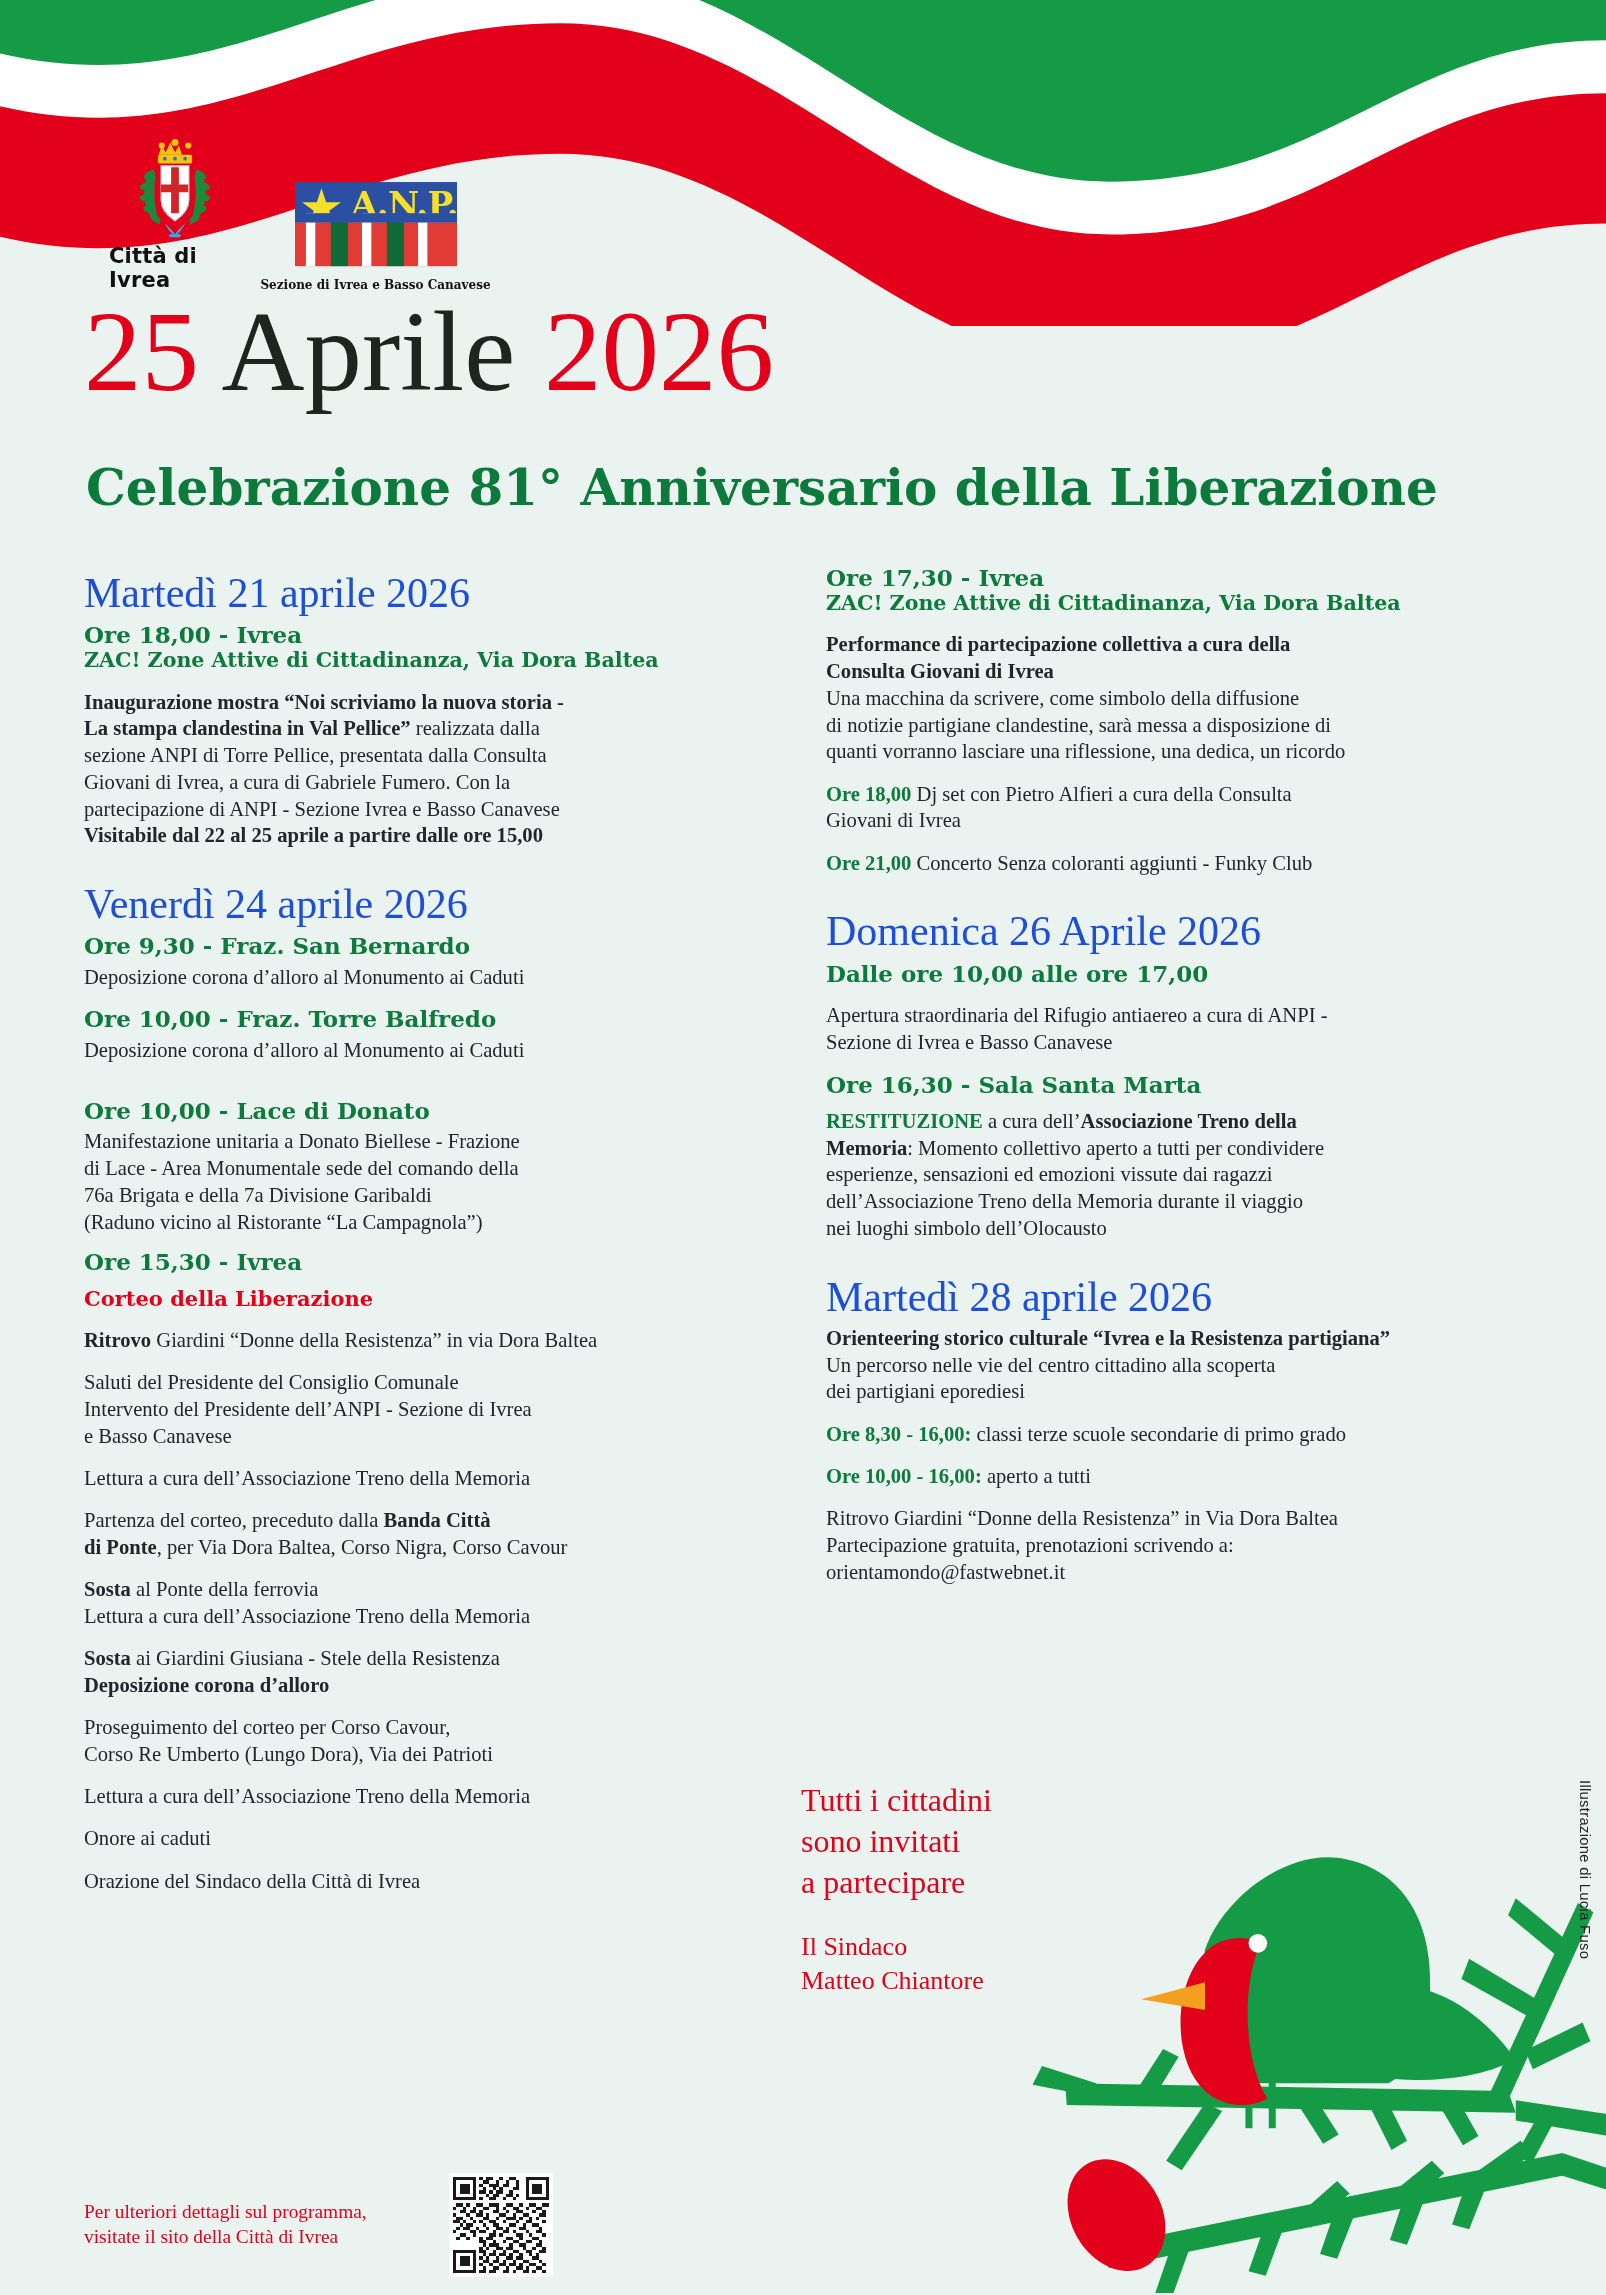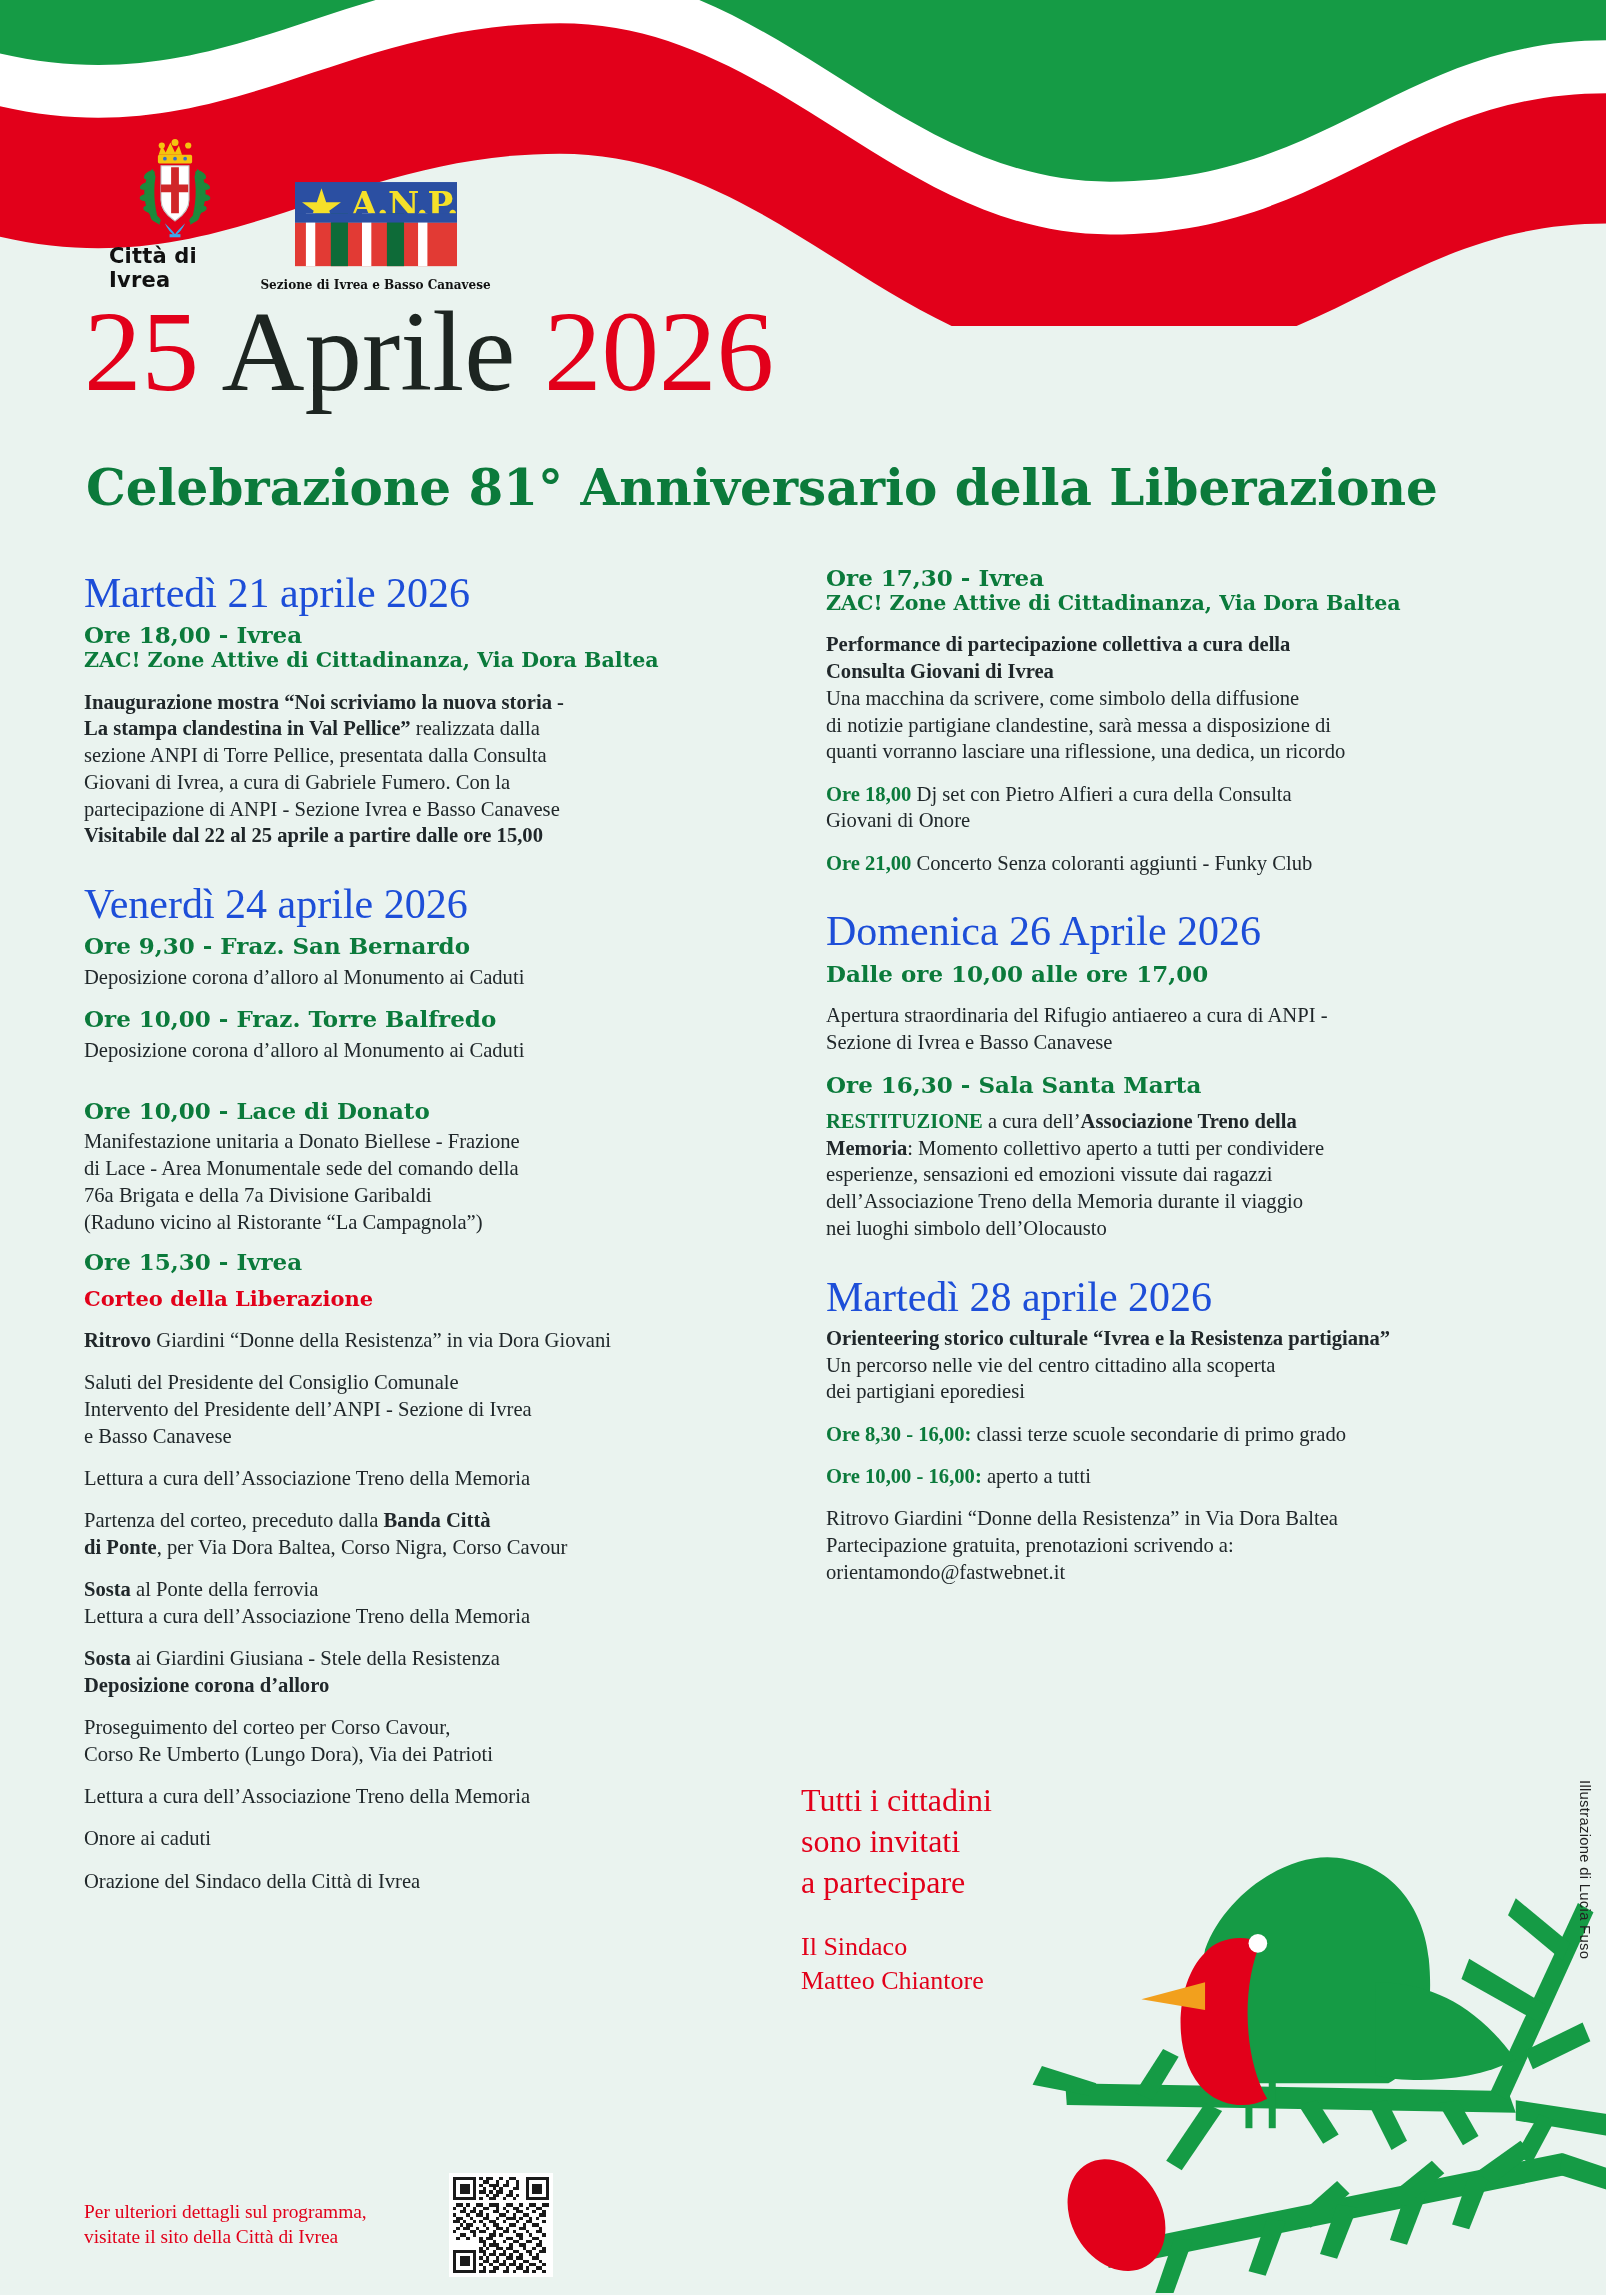--- a/index.html
+++ b/index.html
@@ -166,21 +166,21 @@
       <span>Manifestazione unitaria a Donato Biellese - Frazione</span><br>
       <span>di Lace - Area Monumentale sede del comando della</span><br>
       <span>76a Brigata e della 7a Divisione Garibaldi</span><br>
       <span>(Raduno vicino al Ristorante “La Campagnola”)</span>
     </div>
 
     <div class="slot" style="margin-top:12.4px">Ore 15,30 - Ivrea</div>
     <div class="red-head" style="margin-top:11px">Corteo della Liberazione</div>
 
     <div class="body-t para">
-      <b>Ritrovo</b><span> Giardini “Donne della Resistenza” in via Dora Giovani</span>
+      <b>Ritrovo</b><span> Giardini “Donne della Resistenza” in via Dora Baltea</span>
     </div>
 
     <div class="body-t para">
       <span>Saluti del Presidente del Consiglio Comunale</span><br>
       <span>Intervento del Presidente dell’ANPI - Sezione di Ivrea</span><br>
       <span>e Basso Canavese</span>
     </div>
 
     <div class="body-t para">Lettura a cura dell’Associazione Treno della Memoria</div>
 
@@ -217,21 +217,21 @@
     <div class="body-t para">
       <b>Performance di partecipazione collettiva a cura della</b><br>
       <b>Consulta Giovani di Ivrea</b><br>
       <span>Una macchina da scrivere, come simbolo della diffusione</span><br>
       <span>di notizie partigiane clandestine, sarà messa a disposizione di</span><br>
       <span>quanti vorranno lasciare una riflessione, una dedica, un ricordo</span>
     </div>
 
     <div class="body-t para">
       <span class="grn">Ore 18,00</span><span> Dj set con Pietro Alfieri a cura della Consulta</span><br>
-      <span>Giovani di Onore</span>
+      <span>Giovani di Ivrea</span>
     </div>
 
     <div class="body-t para">
       <span class="grn">Ore 21,00</span><span> Concerto Senza coloranti aggiunti - Funky Club</span>
     </div>
 
     <div class="gap-lg"></div>
     <div class="day">Domenica 26 Aprile 2026</div>
     <div class="slot">Dalle ore 10,00 alle ore 17,00</div>
     <div class="body-t para">

